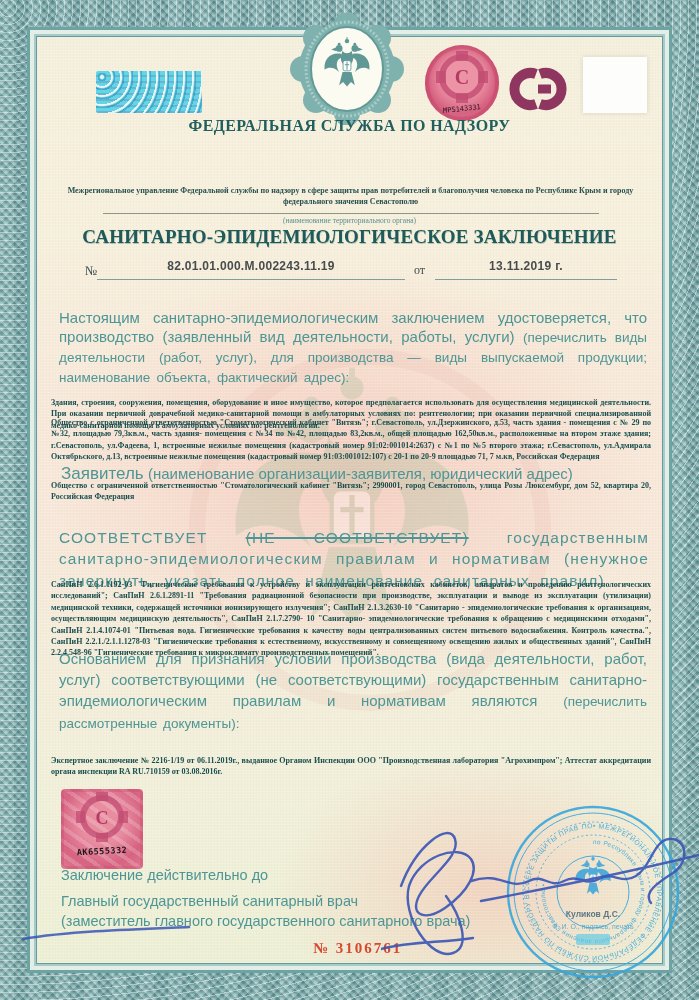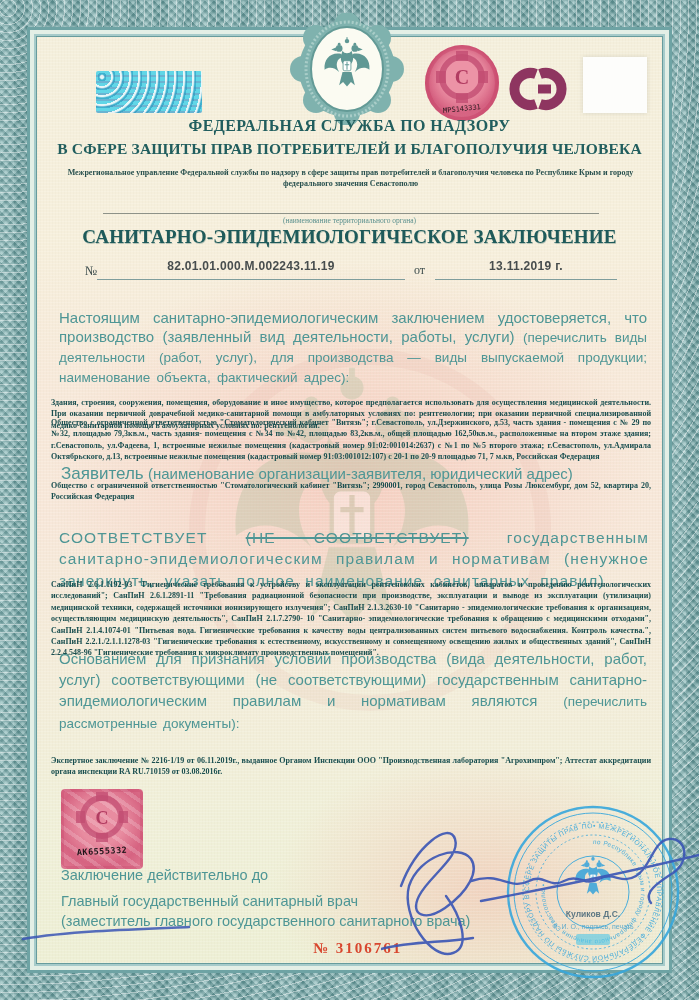--- a/index.html
+++ b/index.html
@@ -26,21 +26,21 @@
       repeating-linear-gradient(0deg, rgba(255,255,255,.28) 0 1px, transparent 1px 3px),
       repeating-linear-gradient(90deg, rgba(221,210,182,.22) 0 1px, transparent 1px 3px);}
 
   .watermark{position:absolute;left:170px;top:330px;width:290px;height:320px;color:#a7bd99;opacity:.30;}
   .wm-ring{position:absolute;left:152px;top:312px;width:330px;height:330px;border:16px solid rgba(214,152,140,.10);border-radius:50%;}
 
   
   .hdr{position:absolute;left:0;width:100%;text-align:center;font-family:"Liberation Serif",serif;font-weight:bold;color:#215e5e;}
   .hdr1{top:80px;font-size:16px;letter-spacing:.4px;}
   .hdr2{top:103px;font-size:15.5px;letter-spacing:.2px;}
-  .dept{position:absolute;top:131px;left:20px;width:587px;text-align:center;font-family:"Liberation Serif",serif;font-weight:bold;font-size:8px;line-height:10.5px;color:#29514f;}
+  .dept{position:absolute;top:149px;left:20px;width:587px;text-align:center;font-family:"Liberation Serif",serif;font-weight:bold;font-size:8px;line-height:10.5px;color:#29514f;}
   .org-rule{position:absolute;top:176px;left:66px;width:496px;border-bottom:1px solid #8e9288;}
   .org-caption{position:absolute;top:179px;left:0;width:100%;text-align:center;font-family:"Liberation Serif",serif;font-size:7.5px;color:#5a908e;}
   .title{position:absolute;top:189px;left:0;width:100%;text-align:center;font-family:"Liberation Serif",serif;font-weight:bold;font-size:19px;letter-spacing:.2px;color:#1e5a5a;text-shadow:.5px .5px 0 rgba(30,90,90,.28);}
 
   .no-label{position:absolute;top:226px;left:48px;font-family:"Liberation Serif",serif;font-size:13px;color:#3c4c4c;}
   .num-underline{position:absolute;top:222px;height:20px;border-bottom:1.5px solid #7f9d9c;text-align:center;font-size:12px;font-weight:bold;color:#474d4e;letter-spacing:.3px;}
   .u-number{left:60px;width:308px;}
   .from-label{position:absolute;top:226px;left:377px;font-family:"Liberation Serif",serif;font-size:12px;color:#3c4c4c;}
   .u-date{left:398px;width:182px;}
 
@@ -161,21 +161,20 @@
 
     <svg class="se-logo" viewBox="0 0 62 48">
       <path d="M29 9 A16 16 0 1 0 29 39" fill="none" stroke="#8e3560" stroke-width="10"></path>
       <path d="M33 9 A16 16 0 1 1 33 39" fill="none" stroke="#8e3560" stroke-width="10"></path>
       <path d="M31 24 h13" stroke="#8e3560" stroke-width="9"></path>
     </svg>
 
     <div class="white-patch"></div>
 
     <div class="hdr hdr1">ФЕДЕРАЛЬНАЯ СЛУЖБА ПО НАДЗОРУ</div>
-    <div class="hdr hdr2">В СФЕРЕ ЗАЩИТЫ ПРАВ ПОТРЕБИТЕЛЕЙ И БЛАГОПОЛУЧИЯ  ЧЕЛОВЕКА</div>
     <div class="dept">Межрегиональное управление Федеральной службы по надзору в сфере защиты прав потребителей и благополучия человека по Республике Крым и городу федерального значения Севастополю</div>
     <div class="org-rule"></div>
     <div class="org-caption">(наименование территориального органа)</div>
 
     <div class="title">САНИТАРНО-ЭПИДЕМИОЛОГИЧЕСКОЕ ЗАКЛЮЧЕНИЕ</div>
 
     <span class="no-label">№</span>
     <span class="num-underline u-number">82.01.01.000.М.002243.11.19</span>
     <span class="from-label">от</span>
     <span class="num-underline u-date">13.11.2019 г.</span>

